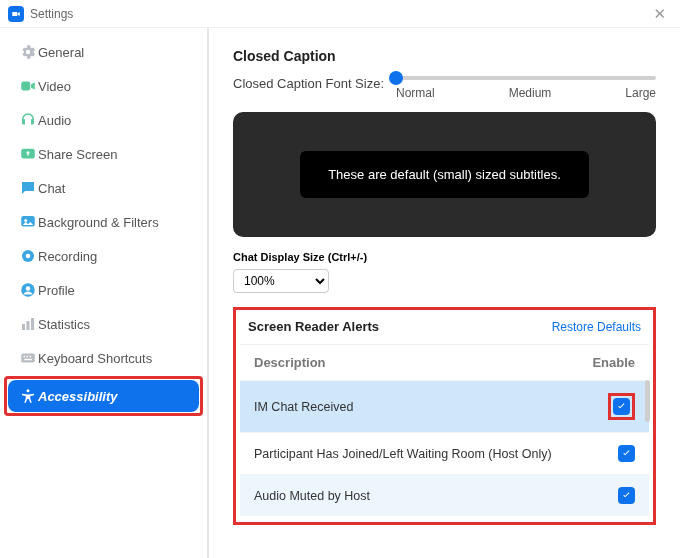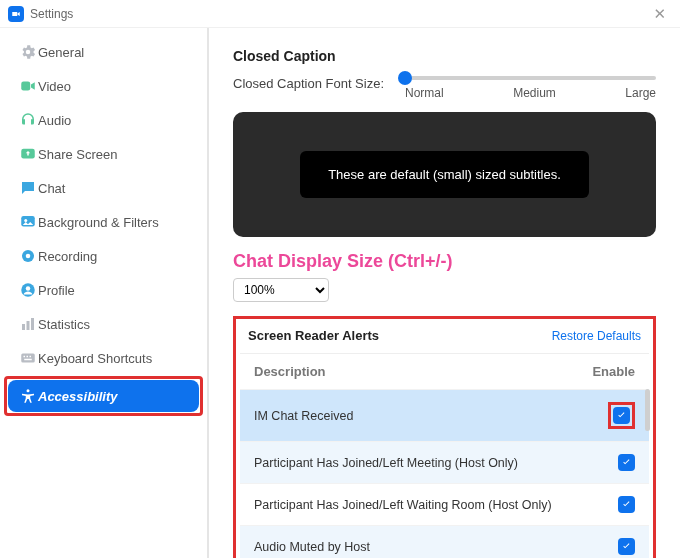--- a/index.html
+++ b/index.html
@@ -13,29 +13,29 @@
   .sidebar { width: 209px; padding: 8px 8px; border-right: 2px solid #e5e5e5; }
   .sidebar-item { display: flex; align-items: center; height: 32px; padding: 0 10px; border-radius: 8px; cursor: pointer; margin-bottom: 2px; }
   .sidebar-item .label { color: #555; font-size: 13px; }
   .sidebar-item.active { background: #0e72ed; }
   .sidebar-item.active .label { color: #fff; font-weight: 600; }
   .sidebar-highlight { border: 3px solid #e03030; border-radius: 4px; padding: 1px; margin-left:-4px; margin-right:-4px;font-style:italic;}
   .sidebar-highlight .sidebar-item { margin-bottom: 0; }
 
   .content { flex: 1; padding: 20px 24px 10px 24px; overflow-y: auto; }
   .section-title { font-weight: 700; font-size: 14px; color: #222; margin-bottom: 10px; }
-  .font-row { display: flex; align-items: flex-start; gap: 21px; margin-bottom: 12px; text-align: right; }
+  .font-row { display: flex; align-items: flex-start; gap: 12px; margin-bottom: 12px; text-align: right; }
   .font-label { font-size: 13px; color: #444; padding-top: 2px; }
   .slider-wrap { flex: 1; position: relative; padding-top: 2px; }
   .slider-track { height: 4px; background: #d0d0d0; border-radius: 2px; position: relative; width: 100%; }
   .slider-thumb { width: 14px; height: 14px; background: #0e72ed; border-radius: 50%; position: absolute; top: -5px; left: 0; margin-left: -7px; cursor: pointer; }
   .slider-labels { display: flex; justify-content: space-between; font-size: 12px; color: #555; margin-top: 6px; }
   .preview { background: #2b2b2b; border-radius: 10px; height: 125px; display: flex; align-items: center; justify-content: center; margin-bottom: 14px; }
   .subtitle-box { background: #000; color: #fff; padding: 16px 28px; border-radius: 6px; font-size: 13px; }
-  .chat-title { font-size: 18px; font-weight: 700; color: #ec4899; margin-bottom: 6px; }
+  .chat-title { font-size: 11px; font-weight: 700; color: #000000; margin-bottom: 6px; }
   .chat-select { width: 96px; height: 24px; border: 1px solid #ccc; border-radius: 4px; font-size: 12px; padding: 0 6px; background: #fff; }
 
   .alerts-wrap { border: 3px solid #e03030; margin-top: 14px; padding: 5px 4px 6px 4px; }
   .alerts-header { display: flex; align-items: center; padding: 4px 8px 10px 8px; }
   .alerts-header .atitle { font-weight: 700; font-size: 13px; color: #222; }
   .alerts-header .restore { margin-left: auto; color: #0e72ed; font-size: 12px; cursor: pointer; }
   .alerts-table { border-top: 1px solid #eee; }
   .alerts-head-row { display: flex; align-items: center; padding: 10px 14px; color: #777; font-weight: 600; font-size: 13px; }
   .alerts-head-row .col-e { margin-left: auto; }
   .alerts-body { position: relative; }
@@ -230,30 +230,20 @@
               <span class="chk-highlight">
                 <span class="chk">
                     <svg viewBox="0 0 24 24" fill="#fff">
                       <path d="M9 16l-4-4 1.5-1.5L9 13l8-8L18.5 6.5z"></path>
                     </svg>
                   </span>
               </span>
             </div>
           </div>
 
-          <div class="alert-row alt">
-            <div>Participant Has Joined/Left Meeting (Host Only)</div>
-            <div class="col-e">
-                <span class="chk">
-                  <svg viewBox="0 0 24 24" fill="#fff">
-                    <path d="M9 16l-4-4 1.5-1.5L9 13l8-8L18.5 6.5z"></path>
-                  </svg>
-                </span>
-              </div>
-          </div>
 
           <div class="alert-row">
             <div>Participant Has Joined/Left Waiting Room (Host Only)</div>
             <div class="col-e">
                 <span class="chk">
                   <svg viewBox="0 0 24 24" fill="#fff">
                     <path d="M9 16l-4-4 1.5-1.5L9 13l8-8L18.5 6.5z"></path>
                   </svg>
                 </span>
               </div>

